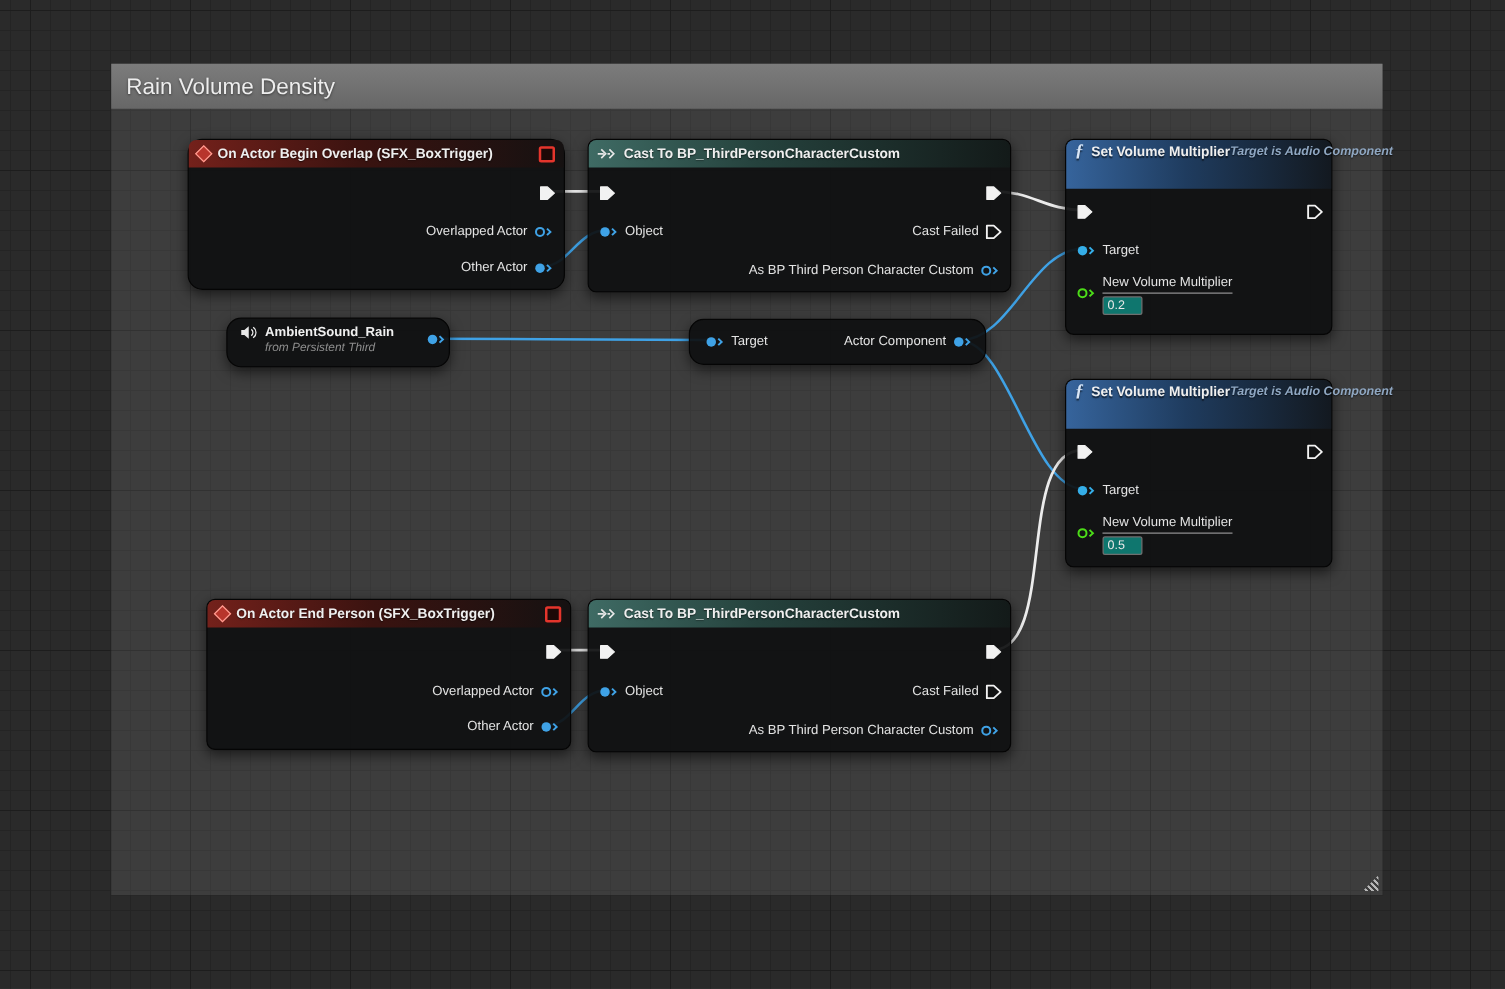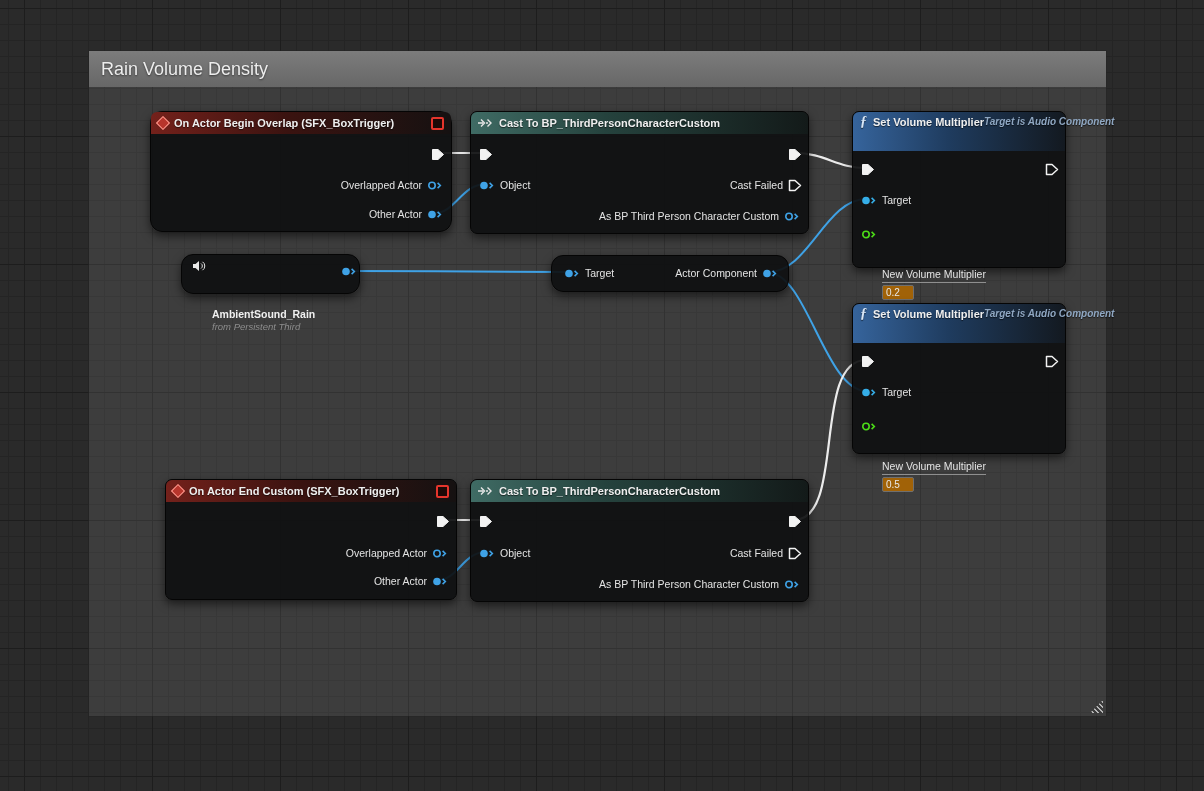--- a/index.html
+++ b/index.html
@@ -41,24 +41,24 @@
     background:linear-gradient(90deg,#36649c 0%,#1f3c5f 45%,#131920 100%);}
   .hcol{display:flex;flex-direction:row;line-height:1.3;}
   .hsub{font-style:italic;font-weight:bold;font-size:10px;color:#8fa7c2;}
   .ficon{font-style:italic;font-family:"Liberation Serif",serif;font-size:14px;color:#d9e7f7;margin-top:-1px;}
   .diamond{width:8px;height:8px;background:#b8352c;border:1px solid #ff9d92;transform:rotate(45deg);flex:0 0 auto;}
   .evbox{width:9px;height:9px;border:2px solid #e5352c;border-radius:2px;background:#1d0907;margin-left:auto;flex:0 0 auto;}
   .prow{position:absolute;display:flex;align-items:center;gap:5px;height:20px;
     font-size:10.5px;color:#e3e3e3;white-space:nowrap;}
   .prow svg{flex:0 0 auto;display:block;}
   .ulabel{border-bottom:1px solid #8f8f8f;padding-bottom:1px;}
-  .valbox{width:24px;height:13px;background:#a16207;border:1px solid #6f6f6f;border-radius:2px;
+  .valbox{width:24px;height:13px;background:#0f766e;border:1px solid #6f6f6f;border-radius:2px;
     color:#e8e8e8;font-size:10px;font-family:"Liberation Sans",sans-serif;text-align:left;padding:0 3px;margin-top:2px;}
   .pill{border-radius:12px;}
-  .varcol{display:flex;flex-direction:column;line-height:1.2;margin-top:48px;}
+  .varcol{display:flex;flex-direction:column;line-height:1.2;}
   .vtitle{font-size:10.5px;font-weight:bold;color:#f0f0f0;}
   .vsub{font-size:9.5px;font-style:italic;color:#8d8d8d;}
 </style>
 </head>
 <body>
 
 <div class="comment">
   <div class="comment-hdr">
     <span>Rain Volume Density</span>
   </div>
@@ -247,21 +247,21 @@
     <span class="varcol">
       <span class="ulabel">New Volume Multiplier</span>
       <input class="valbox" value="0.5" style="">
     </span>
   </div>
 </div>
 
 <div class="node" style="left:165px;top:479px;width:290px;height:119px;">
   <div class="hdr hdr-event">
     <span class="diamond"></span>
-    <span>On Actor End Custom (SFX_BoxTrigger)</span>
+    <span>On Actor End Person (SFX_BoxTrigger)</span>
     <span class="evbox"></span>
   </div>
   <div class="prow" style="top:31px;right:6px;">
     <svg width="14" height="13" viewBox="0 0 14 13">
         <path d="M1.5 1.5 L7 1.5 L12.5 6.5 L7 11.5 L1.5 11.5 Z" fill="#f2f2f2" stroke="#f2f2f2" stroke-linejoin="round"></path>
       </svg>
   </div>
   <div class="prow" style="top:63px;right:8px;">
     <span>Overlapped Actor</span>
     <svg width="16" height="11" viewBox="0 0 16 11">

